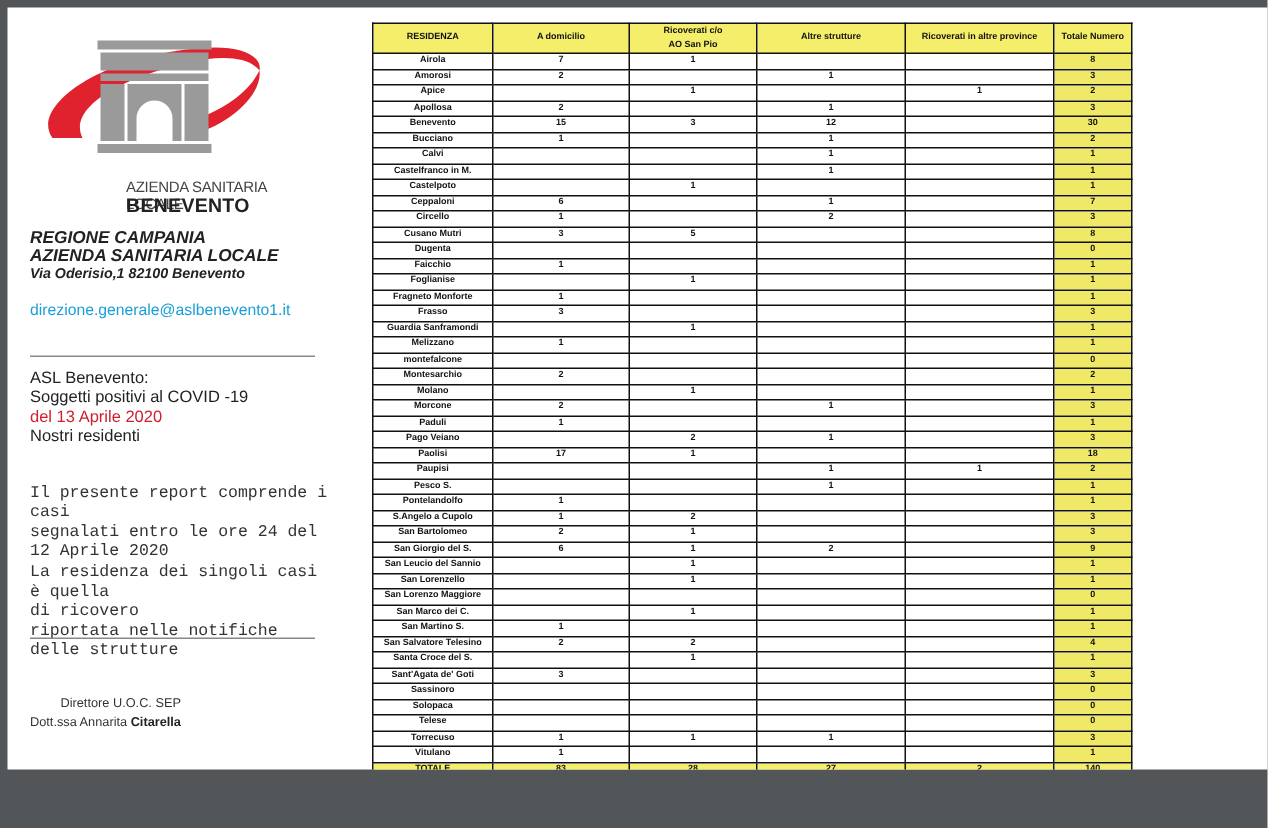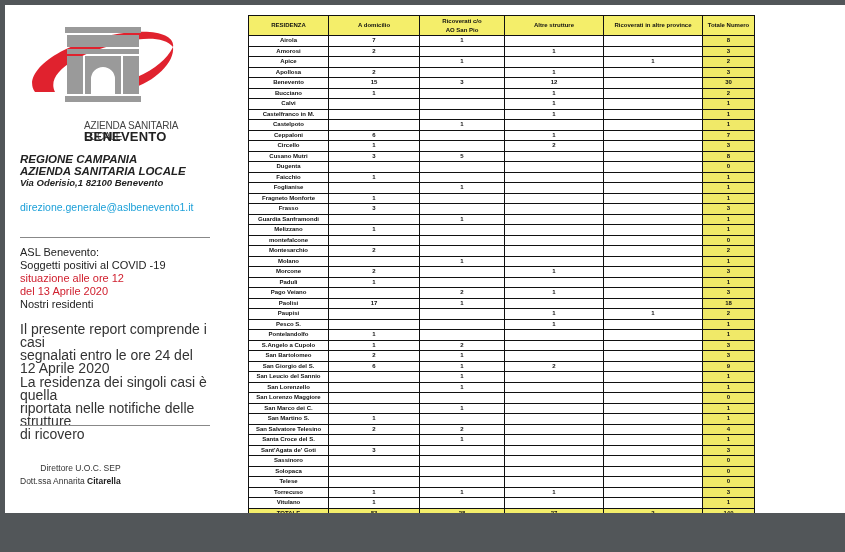--- a/index.html
+++ b/index.html
@@ -8,21 +8,21 @@
   .left { position:absolute; left:0; top:0; width:235px; height:547px; }
   .logo { position:absolute; left:20px; top:12px; width:160px; height:115px; }
   .logo-text1 { position:absolute; left:59px; top:103px; font-size:10px; color:#444; letter-spacing:-0.2px; font-family:"Liberation Sans Narrow","Liberation Sans",sans-serif; }
   .logo-text2 { position:absolute; left:59px; top:112px; font-size:13px; font-weight:bold; color:#222; letter-spacing:0.2px; }
   .hdr { position:absolute; left:15px; top:148px; font-size:11.5px; font-weight:bold; color:#222; line-height:12px;font-style:italic; }
   .hdr .sm { font-size:9.5px; line-height:12px; }
   .email { position:absolute; left:15px; top:196px; font-size:10.5px; color:#1a9fd8; }
   .rule { position:absolute; left:15px; height:1px; background:#888; width:190px; }
   .asl { position:absolute; left:15px; top:241px; font-size:11px; font-weight:normal; color:#222; line-height:13px; }
   .asl .red { color:#d0202f; }
-  .para { position:absolute; left:15px; font-size:14px; color:#333; line-height:13px; width:200px; }
+  .para { position:absolute; left:15px; font-size:11px; color:#333; line-height:13px; width:200px;font-family:Liberation Mono, monospace; }
   .sig { position:absolute; left:15px; font-size:8.5px; color:#333; line-height:13px; }
   .sig b { color:#222; }
   table.data { position:absolute; left:243px; top:10px; border-collapse:collapse; font-family:"Liberation Sans Narrow","Liberation Sans",sans-serif; font-size:6px; font-weight:bold; color:#111; }
   table.data td, table.data th { border:1px solid #111; padding:0; text-align:center; height:9.5px; line-height:9.5px; white-space:nowrap; overflow:hidden; }
   table.data th { background:#f4ee6a; height:19px; line-height:9px; font-weight:bold; }
   table.data td.tot { background:#f0e968; }
   table.data tr.total td { background:#f4ee6a; height:10px; }
   .c0 { width:79px; } .c1 { width:90px; } .c2 { width:84px; } .c3 { width:98px; } .c4 { width:98px; } .c5 { width:51px; }
   table.extra { position:absolute; left:243px; top:529px; border-collapse:collapse; font-family:"Liberation Sans Narrow","Liberation Sans",sans-serif; font-size:6px; font-weight:bold; color:#111; }
   table.extra td { border-top:1px solid #bbb; width:79px; text-align:center; height:8px; line-height:8px; }
@@ -53,34 +53,33 @@
       <div>AZIENDA SANITARIA LOCALE</div>
       <div class="sm">Via Oderisio,1 82100 Benevento</div>
     </div>
     <div class="email">direzione.generale@aslbenevento1.it</div>
 
     <div class="rule" style="top:232px;"></div>
 
     <div class="asl">
       <div>ASL Benevento:</div>
       <div>Soggetti positivi al COVID -19</div>
-      <div class="red">situazione alle ore 12</div>
       <div class="red">del 13 Aprile 2020</div>
       <div>Nostri residenti</div>
     </div>
 
     <div class="para" style="top:318px;">
       <div>Il presente report comprende i casi</div>
       <div>segnalati entro le ore 24 del</div>
       <div>12 Aprile 2020</div>
     </div>
     <div class="para" style="top:371px;">
       <div>La residenza dei singoli casi è quella</div>
+      <div>di ricovero</div>
       <div>riportata nelle notifiche delle strutture</div>
-      <div>di ricovero</div>
     </div>
 
     <div class="rule" style="top:420px;"></div>
 
     <div class="sig" style="top:457px;text-align:right;">
       <div>Direttore U.O.C. SEP</div>
       <div><span>Dott.ssa Annarita </span><b>Citarella</b></div>
     </div>
   </div>
 

